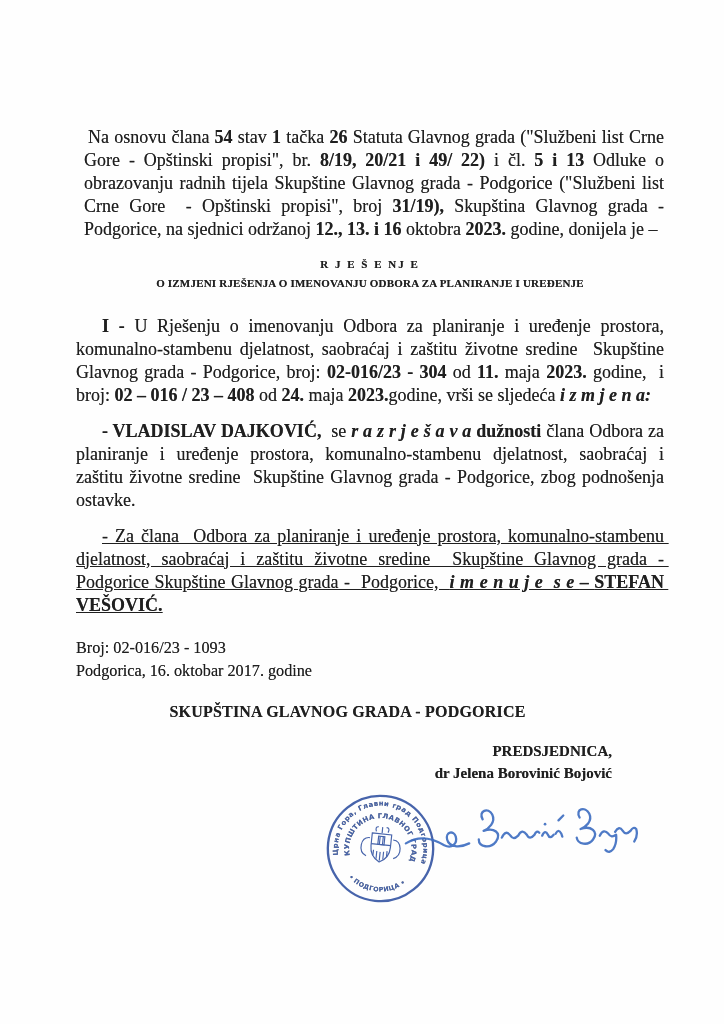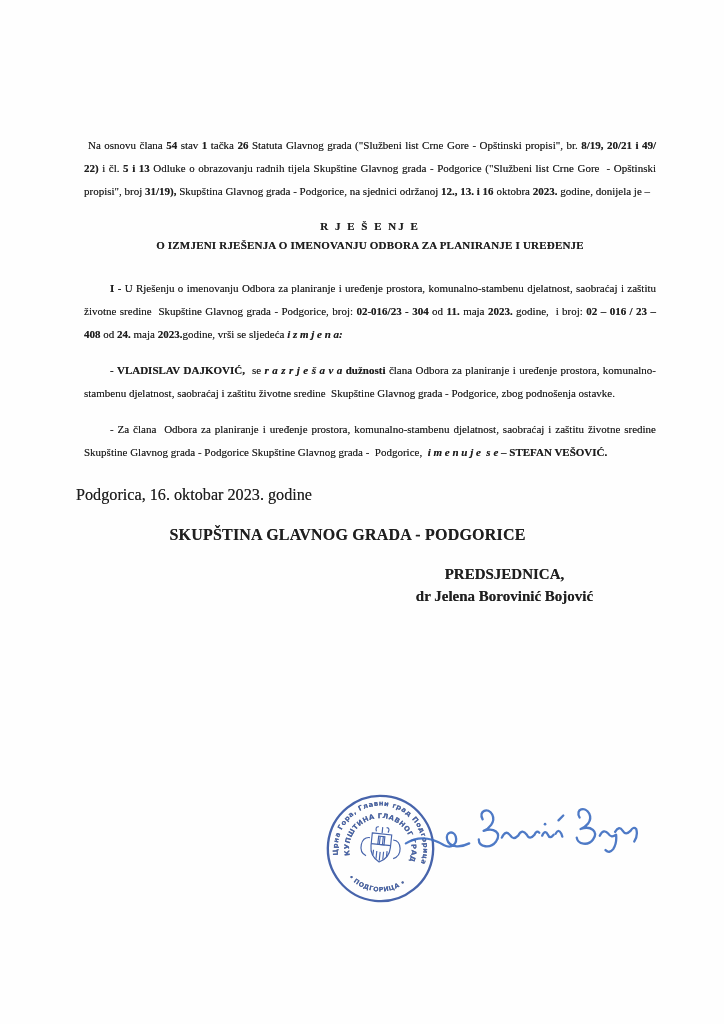--- a/index.html
+++ b/index.html
@@ -9,52 +9,52 @@
     margin:0 auto;
     background:#fefefe;
     overflow:hidden;
     font-family:"Liberation Serif","DejaVu Serif",serif;
     color:#1f1f1f;
     text-shadow:0 0 0.6px rgba(32,32,32,0.65);
     box-sizing:border-box;
     padding:126px 60px 0 76px;
   }
   .para {
-    margin:8px;
-    font-size:11px;
+    margin:0;
+    font-size:18px;
     line-height:23px;
     text-align:justify;
     white-space:pre-wrap;
   }
   .intro   { margin-left:8px; text-indent:4px; }
   .indent  { text-indent:26px; }
   .seg-r  { font-weight:normal; font-style:normal; }
   .seg-b  { font-weight:bold; }
   .seg-i  { }
   .seg-bi { font-weight:bold; font-style:italic; }
 
   .heading { margin-top:13px; text-align:center; font-weight:bold; }
   .h-line1 { font-size:11px; letter-spacing:2px; line-height:20px; }
   .h-line  { font-size:11px; line-height:18.6px; letter-spacing:0.2px; }
 
   .article1    { margin-top:22px; }
   .dismissal   { margin-top:13px; }
-  .appointment { margin-top:13px; }
+  .appointment { margin-top:13px;text-decoration:underline; }
   .article2    { margin-top:20px; }
 
   .refblock { margin-top:20px; font-size:16.2px; line-height:23.5px; }
 
   .issuer {
     margin-top:19px; margin-right:45px;
     text-align:center; font-weight:bold; font-size:16px;
     letter-spacing:0.2px;
   }
   .sigblock {
     margin-top:19px; margin-left:auto; margin-right:52px;
-    width:215px; text-align:center;
+    width:215px; text-align:right;
     font-weight:bold; font-size:15px; line-height:22px;
   }
   .stamp {
     position:absolute; left:322px; top:790px;
     width:117px; height:117px;
     opacity:0.88;
   }
   .stamp text { font-family:"DejaVu Sans","Liberation Sans",sans-serif; font-weight:bold; }
   .signature {
     position:absolute; left:396px; top:804px;
@@ -75,21 +75,22 @@
   </div>
 
   <p class="para indent article1"><span class="seg-b">I - </span><span class="seg-r">U Rješenju o imenovanju Odbora za planiranje i uređenje prostora, komunalno-stambenu djelatnost, saobraćaj i zaštitu životne sredine  Skupštine Glavnog grada - Podgorice, broj: </span><span class="seg-b">02-016/23 - 304</span><span class="seg-r"> od </span><span class="seg-b">11.</span><span class="seg-r"> maja </span><span class="seg-b">2023.</span><span class="seg-r"> godine,  i broj: </span><span class="seg-b">02 – 016 / 23 – 408</span><span class="seg-r"> od </span><span class="seg-b">24.</span><span class="seg-r"> maja </span><span class="seg-b">2023.</span><span class="seg-r">godine, vrši se sljedeća </span><span class="seg-bi">i z m j e n a:</span></p>
 
   <p class="para indent dismissal"><span class="seg-b">- VLADISLAV DAJKOVIĆ,</span><span class="seg-r">  se </span><span class="seg-bi">r a z r j e š a v a</span><span class="seg-r"> </span><span class="seg-b">dužnosti</span><span class="seg-r"> člana Odbora za planiranje i uređenje prostora, komunalno-stambenu djelatnost, saobraćaj i zaštitu životne sredine  Skupštine Glavnog grada - Podgorice, </span><span class="seg-i">zbog podnošenja ostavke.</span></p>
 
   <p class="para indent appointment"><span class="seg-r">- Za člana  Odbora za planiranje i uređenje prostora, komunalno-stambenu djelatnost, saobraćaj i zaštitu životne sredine  Skupštine Glavnog grada - Podgorice Skupštine Glavnog grada -  Podgorice,  </span><span class="seg-bi">i m e n u j e  s e </span><span class="seg-b">– </span><span class="seg-b">STEFAN VEŠOVIĆ.</span></p>
 
 
   <div class="refblock">
-    <div>Podgorica, 16. oktobar 2023. godine</div>
+    <div>Broj: 02-016/23 - 1093</div>
+    <div>Podgorica, 16. oktobar 2017. godine</div>
   </div>
 
   <div class="issuer">SKUPŠTINA GLAVNOG GRADA - PODGORICE</div>
 
   <div class="sigblock">
     <div>PREDSJEDNICA,</div>
     <div>dr Jelena Borovinić Bojović</div>
   </div>
 
   <svg class="stamp" viewBox="-60 -60 120 120">

